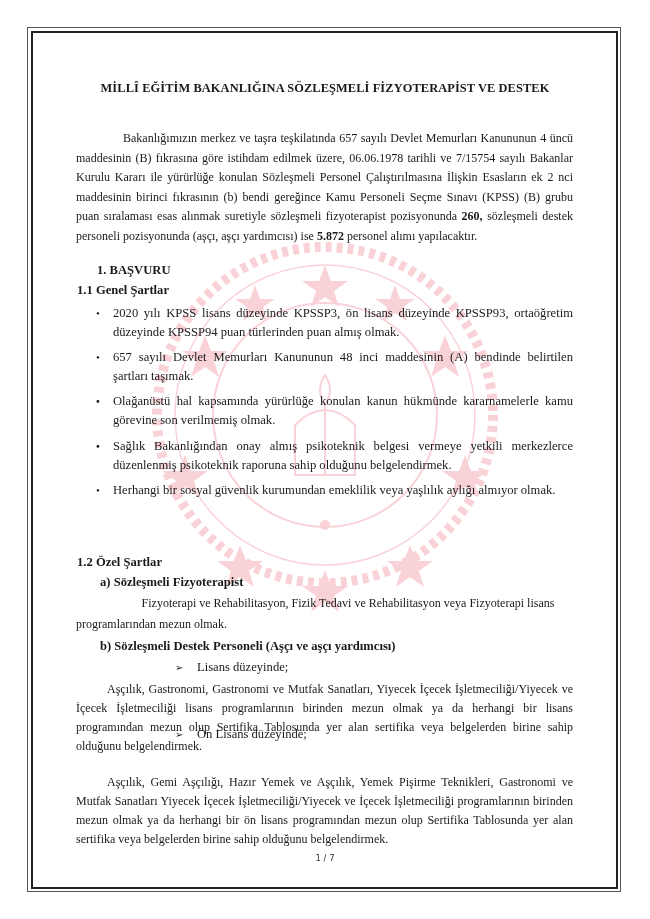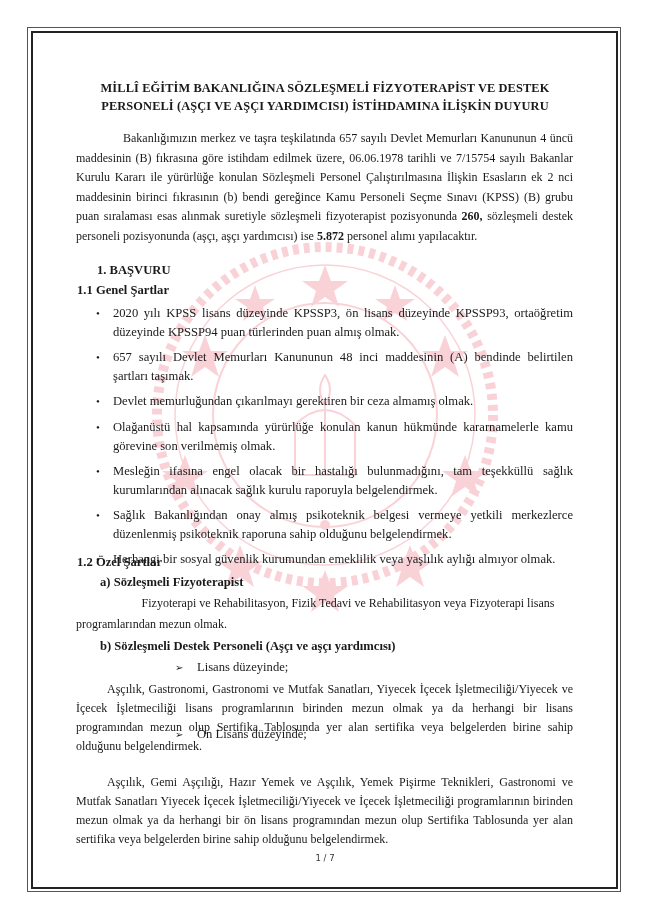--- a/index.html
+++ b/index.html
@@ -58,34 +58,33 @@
     <path d="M180 150 Q170 165 180 180 Q190 165 180 150 Z"></path>
     <line x1="180" y1="180" x2="180" y2="250"></line>
   </g>
   <text x="180" y="300" font-family="DejaVu Serif, serif" font-size="26" fill="#e8384f" text-anchor="middle" opacity="0"> </text>
 </svg>
 
 <div class="content">
 
   <div class="title">
     <div>MİLLÎ EĞİTİM BAKANLIĞINA SÖZLEŞMELİ FİZYOTERAPİST VE DESTEK</div>
-    <div>PERSONELİ (AŞÇI VE AŞÇI YARDIMCISI) İSTİHDAMINA İLİŞKİN DUYURU</div>
   </div>
 
   <div class="para indent" style="top:129px;"><span>Bakanlığımızın merkez ve taşra teşkilatında 657 sayılı Devlet Memurları Kanununun 4 üncü maddesinin (B) fıkrasına göre istihdam edilmek üzere, 06.06.1978 tarihli ve 7/15754 sayılı Bakanlar Kurulu Kararı ile yürürlüğe konulan Sözleşmeli Personel Çalıştırılmasına İlişkin Esasların ek 2 nci maddesinin birinci fıkrasının (b) bendi gereğince Kamu Personeli Seçme Sınavı (KPSS) (B) grubu puan sıralaması esas alınmak suretiyle sözleşmeli fizyoterapist pozisyonunda </span><b class="num">260,</b><span> sözleşmeli destek personeli pozisyonunda (aşçı, aşçı yardımcısı) ise </span><b class="num">5.872</b><span> personel alımı yapılacaktır.</span></div>
 
   <div class="heading" style="left:97px; top:263px;">1.  BAŞVURU</div>
   <div class="heading" style="left:77px; top:283px;">1.1  Genel Şartlar</div>
 
   <ul class="bullets">
     <li><span class="dot">•</span><span>2020 yılı KPSS lisans düzeyinde KPSSP3, ön lisans düzeyinde KPSSP93, ortaöğretim düzeyinde KPSSP94 puan türlerinden puan almış olmak.</span></li>
     <li><span class="dot">•</span><span>657 sayılı Devlet Memurları Kanununun 48 inci maddesinin (A) bendinde belirtilen şartları taşımak.</span></li>
-    <li><span class="dot">•</span><span>Devlet memurluğundan çıkarılmayı gerektiren bir ceza almamış olmak.</span></li>
+    <li><span class="dot">•</span></li>
     <li><span class="dot">•</span><span>Olağanüstü hal kapsamında yürürlüğe konulan kanun hükmünde kararnamelerle kamu görevine son verilmemiş olmak.</span></li>
-    <li><span class="dot">•</span><span>Mesleğin ifasına engel olacak bir hastalığı bulunmadığını, tam teşekküllü sağlık kurumlarından alınacak sağlık kurulu raporuyla belgelendirmek.</span></li>
+    <li><span class="dot">•</span></li>
     <li><span class="dot">•</span><span>Sağlık Bakanlığından onay almış psikoteknik belgesi vermeye yetkili merkezlerce düzenlenmiş psikoteknik raporuna sahip olduğunu belgelendirmek.</span></li>
     <li><span class="dot">•</span><span>Herhangi bir sosyal güvenlik kurumundan emeklilik veya yaşlılık aylığı almıyor olmak.</span></li>
   </ul>
 
   <div class="heading" style="left:77px; top:555px;">1.2  Özel Şartlar</div>
   <div class="heading" style="left:100px; top:575px;">a) Sözleşmeli Fizyoterapist</div>
   <div class="para" style="left:113px; width:470px; top:594px; text-align:center; white-space:nowrap;">Fizyoterapi ve Rehabilitasyon, Fizik Tedavi ve Rehabilitasyon veya Fizyoterapi lisans</div>
   <div class="para" style="top:615px; text-align:left;">programlarından mezun olmak.</div>
 
   <div class="heading" style="left:100px; top:639px;">b) Sözleşmeli Destek Personeli (Aşçı ve aşçı yardımcısı)</div>

